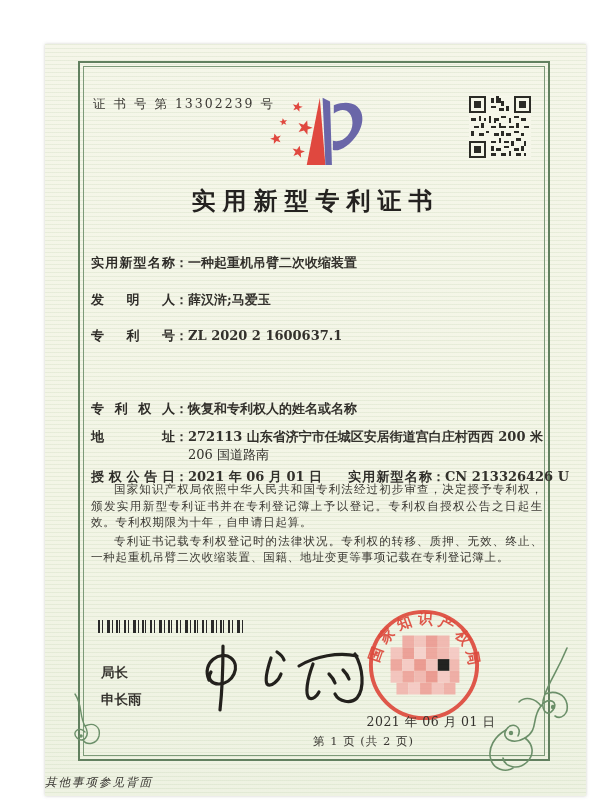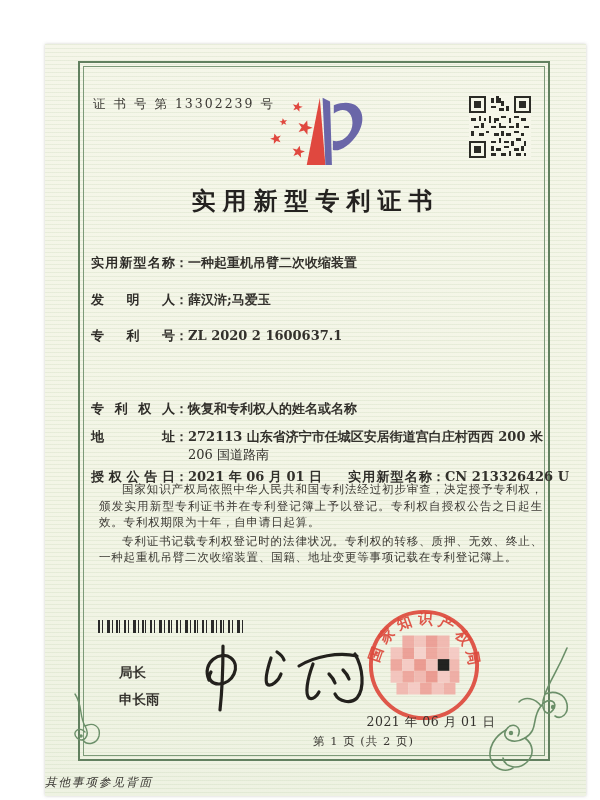--- a/index.html
+++ b/index.html
@@ -33,32 +33,32 @@
   .row .lbl{display:inline-block;width:84px;text-align:justify;text-align-last:justify;font-weight:600;color:#2f2d29;vertical-align:top;}
   .row .colon{display:inline-block;width:13px;font-weight:600;}
   .row .val{display:inline-block;vertical-align:top;font-weight:bold;}
   .addr2{display:block;padding-left:97px;}
   .grant-group2{display:inline-block;margin-left:26px;}
   .grant-group2 .lbl{width:84px;}
   .notice{
     position:absolute;left:46px;top:437px;width:452px;
     font-size:11.5px;line-height:16.5px;letter-spacing:0.8px;color:#3b3933;text-align:justify;
   }
-  .notice p{margin:0 0 2px 8px;text-indent:2em;}
+  .notice p{margin:0 0 2px 0;text-indent:2em;}
   .barcode{
     position:absolute;left:53px;top:576px;width:148px;height:13px;
     background:repeating-linear-gradient(90deg,
       #2a2a2a 0px,#2a2a2a 2px,transparent 2px,transparent 4px,
       #2a2a2a 4px,#2a2a2a 5px,transparent 5px,transparent 9px,
       #2a2a2a 9px,#2a2a2a 12px,transparent 12px,transparent 14px,
       #2a2a2a 14px,#2a2a2a 15px,transparent 15px,transparent 18px,
       #2a2a2a 18px,#2a2a2a 20px,transparent 20px,transparent 21px,
       #2a2a2a 21px,#2a2a2a 22px,transparent 22px,transparent 26px);
   }
-  .issuer{position:absolute;left:56px;top:615px;font-size:13.5px;line-height:27px;font-weight:600;color:#34322d;margin-left:18px;}
+  .issuer{position:absolute;left:56px;top:615px;font-size:13.5px;line-height:27px;font-weight:600;color:#34322d;}
   .signature{position:absolute;left:142px;top:596px;width:200px;height:78px;}
   .seal{position:absolute;left:320px;top:562px;width:118px;height:118px;}
   .seal-date{position:absolute;left:316px;top:670px;width:140px;text-align:center;font-size:12.5px;color:#34322d;white-space:nowrap;letter-spacing:0.5px;}
   .page-info{position:absolute;left:0;top:690px;width:100%;text-align:center;font-size:11.5px;color:#3a3833;letter-spacing:1px;padding-left:48px;}
   .back-note{position:absolute;left:0;top:731px;width:100%;text-align:left;font-size:11.5px;letter-spacing:2px;color:#3a3833;font-style:italic;}
   .corner-br{position:absolute;left:436px;top:600px;width:108px;height:132px;}
   .corner-bl{position:absolute;left:24px;top:648px;width:42px;height:60px;}
 </style>
 </head>
 <body>

